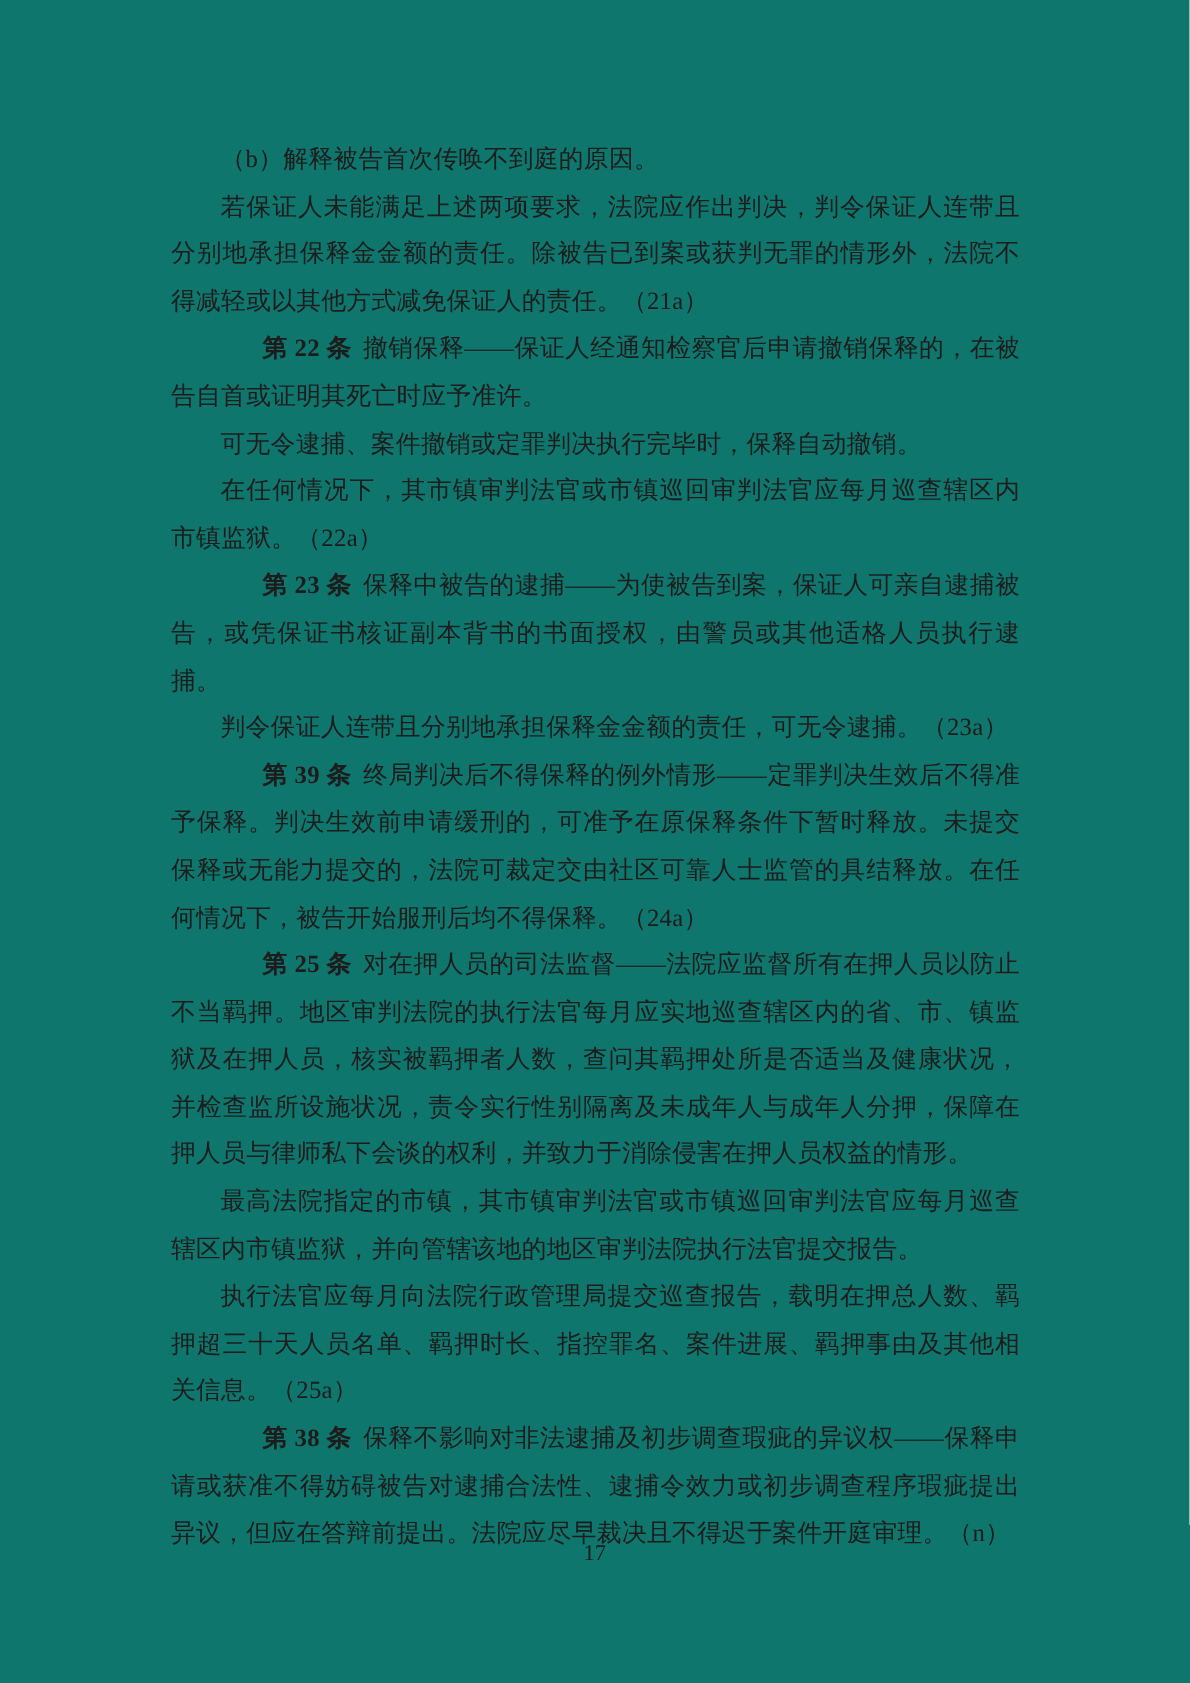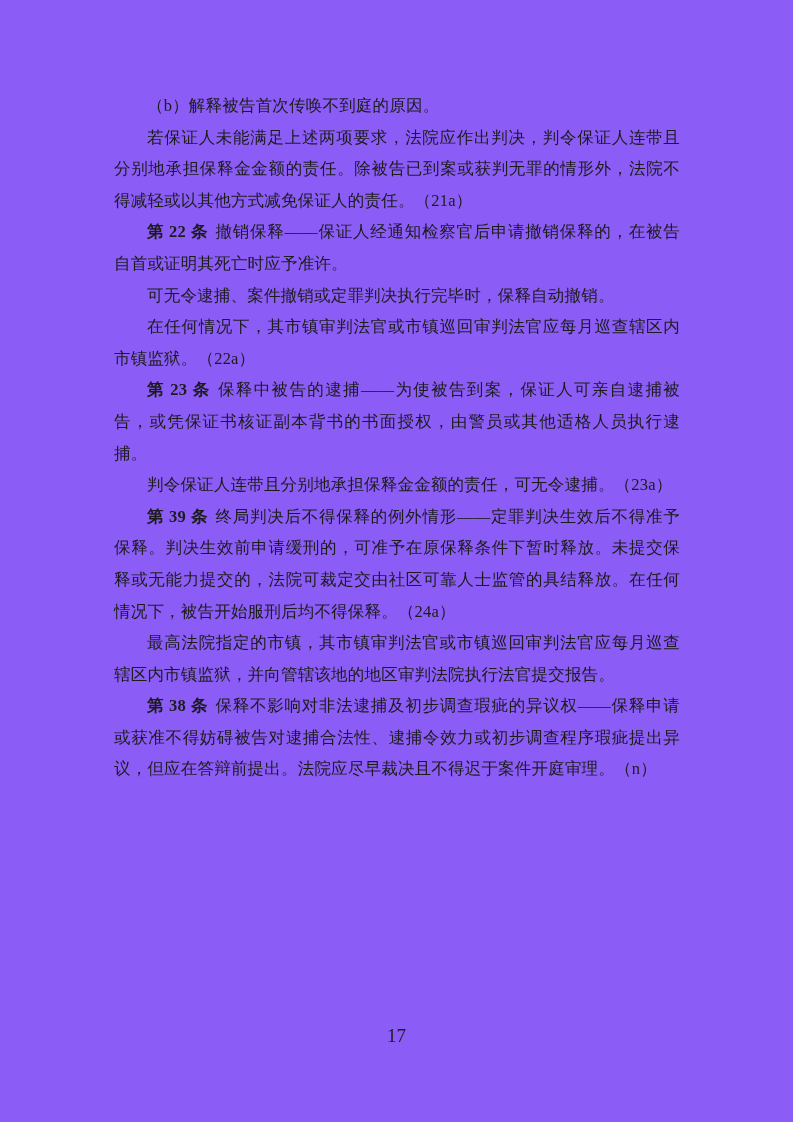--- a/index.html
+++ b/index.html
@@ -4,21 +4,21 @@
 <style>
   html, body {
     margin: 0;
     padding: 0;
     background: #ffffff;
   }
   .page {
     position: relative;
     width: 793px;
     height: 1122px;
-    background: #8b5cf6;
+    background: #0f766e;
     overflow: hidden;
     font-family: "Liberation Serif", "DejaVu Serif", serif;
     color: #1c1c1c;
   }
   .content {
     position: absolute;
     left: 114px;
     top: 90px;
     width: 566px;
     text-align: justify;
@@ -28,32 +28,33 @@
     padding: 0;
     font-size: 16.5px;
     line-height: 31.6px;
     text-indent: 2em;
     letter-spacing: 0.2px;
     word-break: break-all;
   }
   .art {
     font-weight: bold;
     margin-right: 0.45em;
+    margin-left: 28px;
   }
   .art:empty {
     display: none;
     margin: 0;
   }
   .footer {
     position: absolute;
     left: 0;
     top: 1026px;
     width: 100%;
     text-align: center;
-    font-size: 19px;
+    font-size: 15px;
     line-height: 20px;
     color: #1c1c1c;
   }
 </style>
 </head>
 <body>
 
 <div class="page">
   <div class="content">
 
@@ -66,21 +67,23 @@
       <p class="para"><span class="ptext">可无令逮捕、案件撤销或定罪判决执行完毕时，保释自动撤销。</span></p>
 
       <p class="para"><span class="ptext">在任何情况下，其市镇审判法官或市镇巡回审判法官应每月巡查辖区内市镇监狱。（22a）</span></p>
 
       <p class="para"><b class="art">第 23 条</b><span class="ptext">保释中被告的逮捕——为使被告到案，保证人可亲自逮捕被告，或凭保证书核证副本背书的书面授权，由警员或其他适格人员执行逮捕。</span></p>
 
       <p class="para"><span class="ptext">判令保证人连带且分别地承担保释金金额的责任，可无令逮捕。（23a）</span></p>
 
       <p class="para"><b class="art">第 39 条</b><span class="ptext">终局判决后不得保释的例外情形——定罪判决生效后不得准予保释。判决生效前申请缓刑的，可准予在原保释条件下暂时释放。未提交保释或无能力提交的，法院可裁定交由社区可靠人士监管的具结释放。在任何情况下，被告开始服刑后均不得保释。（24a）</span></p>
 
+      <p class="para"><b class="art">第 25 条</b><span class="ptext">对在押人员的司法监督——法院应监督所有在押人员以防止不当羁押。地区审判法院的执行法官每月应实地巡查辖区内的省、市、镇监狱及在押人员，核实被羁押者人数，查问其羁押处所是否适当及健康状况，并检查监所设施状况，责令实行性别隔离及未成年人与成年人分押，保障在押人员与律师私下会谈的权利，并致力于消除侵害在押人员权益的情形。</span></p>
 
       <p class="para"><span class="ptext">最高法院指定的市镇，其市镇审判法官或市镇巡回审判法官应每月巡查辖区内市镇监狱，并向管辖该地的地区审判法院执行法官提交报告。</span></p>
 
+      <p class="para"><span class="ptext">执行法官应每月向法院行政管理局提交巡查报告，载明在押总人数、羁押超三十天人员名单、羁押时长、指控罪名、案件进展、羁押事由及其他相关信息。（25a）</span></p>
 
       <p class="para"><b class="art">第 38 条</b><span class="ptext">保释不影响对非法逮捕及初步调查瑕疵的异议权——保释申请或获准不得妨碍被告对逮捕合法性、逮捕令效力或初步调查程序瑕疵提出异议，但应在答辩前提出。法院应尽早裁决且不得迟于案件开庭审理。（n）</span></p>
     </div>
 
   <div class="footer">17</div>
 </div>
 
 </body></html>

